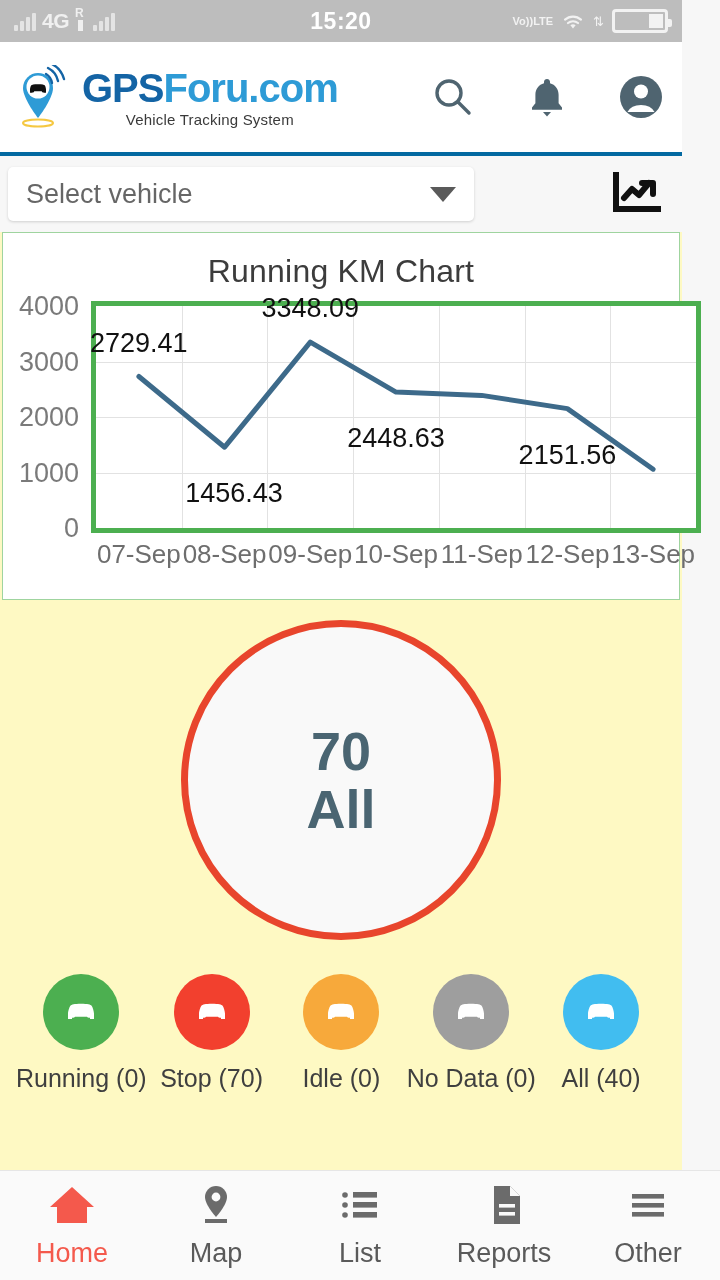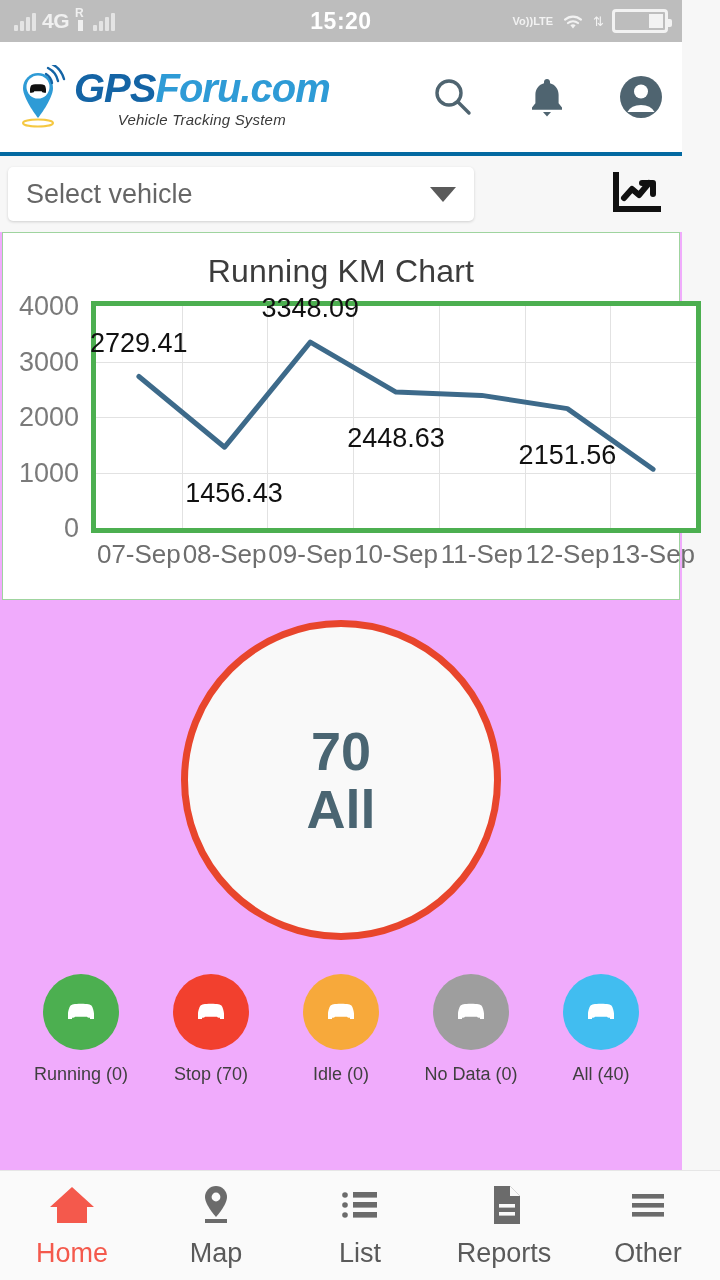--- a/index.html
+++ b/index.html
@@ -1,21 +1,21 @@
 <!DOCTYPE html>
 <html><head>
 <meta charset="utf-8">
 <style>
   * { margin:0; padding:0; box-sizing:border-box; }
   html,body{
     width:720px; height:1280px;
     font-family:"Liberation Sans", sans-serif;
     background:#f7f7f7; overflow:hidden;
   }
-  .phone{ position:relative; width:682px; height:1280px; background:#f0abfc; }
+  .phone{ position:relative; width:682px; height:1280px; background:#fef9c3; }
 
   
   .statusbar{
     height:42px; background:#bdbdbd; display:flex; align-items:center;
     padding:0 14px; color:#fff; position:relative;
   }
   .sb-left{ display:flex; align-items:flex-end; gap:6px; }
   .bars{ display:flex; align-items:flex-end; gap:2px; height:20px; }
   .bars i{ display:block; width:4px; background:#e4e4e4; border-radius:1px; }
   .bars i:nth-child(1){height:6px}
@@ -40,21 +40,21 @@
     padding:2px;
   }
   .battery:after{ content:""; position:absolute; right:-7px; top:7px; width:4px; height:8px; background:#f2f2f2; border-radius:0 2px 2px 0;}
   .battery b{ display:block; width:30%; height:100%; background:#f2f2f2; }
 
   
   .appbar{
     height:110px; background:#ffffff; display:flex; align-items:center;
     padding:0 18px 0 14px;
   }
-  .brand{ display:flex; align-items:center; gap:4px;font-style:italic; }
+  .brand{ display:flex; align-items:center; gap:12px; }
   .pin-logo{ width:56px; height:64px; position:relative; flex:none; }
   .brandtext{ display:flex; flex-direction:column; }
   .brandtitle{ font-size:40px; font-weight:700; letter-spacing:-1px; line-height:42px; }
   .brandtitle .g1{ color:#1464a5; }
   .brandtitle .g2{ color:#2e9bd6; }
   .brandsub{ font-size:15px; color:#3a3a3a; text-align:center; margin-top:2px; letter-spacing:.2px;}
   .appbar-icons{ margin-left:auto; display:flex; align-items:center; gap:50px; }
   .ic{ color:#4f6470; display:flex; align-items:center; justify-content:center; }
 
   
@@ -121,21 +121,21 @@
   
   .chips{
     display:flex; justify-content:space-around; align-items:flex-start;
     padding:14px 16px 0 16px; height:140px;
   }
   .chip{ display:flex; flex-direction:column; align-items:center; width:132px; }
   .chip .dot{
     width:76px; height:76px; border-radius:50%;
     display:flex; align-items:center; justify-content:center;
   }
-  .chip .txt{ margin-top:14px; font-size:18px; color:#3f3f3f; white-space:nowrap; }
+  .chip .txt{ margin-top:14px; font-size:25px; color:#3f3f3f; white-space:nowrap; }
 
   
   .tabbar{
     position:absolute; left:0; bottom:0; width:720px; height:110px;
     background:#fafafa; border-top:1px solid #e6e6e6;
     display:flex; align-items:center;
   }
   .tab{ flex:1; display:flex; flex-direction:column; align-items:center; gap:7px; }
   .tab .tl{ font-size:27px; color:#5a5a5a; }
   .tab.active .tl{ color:#f4594c; }

